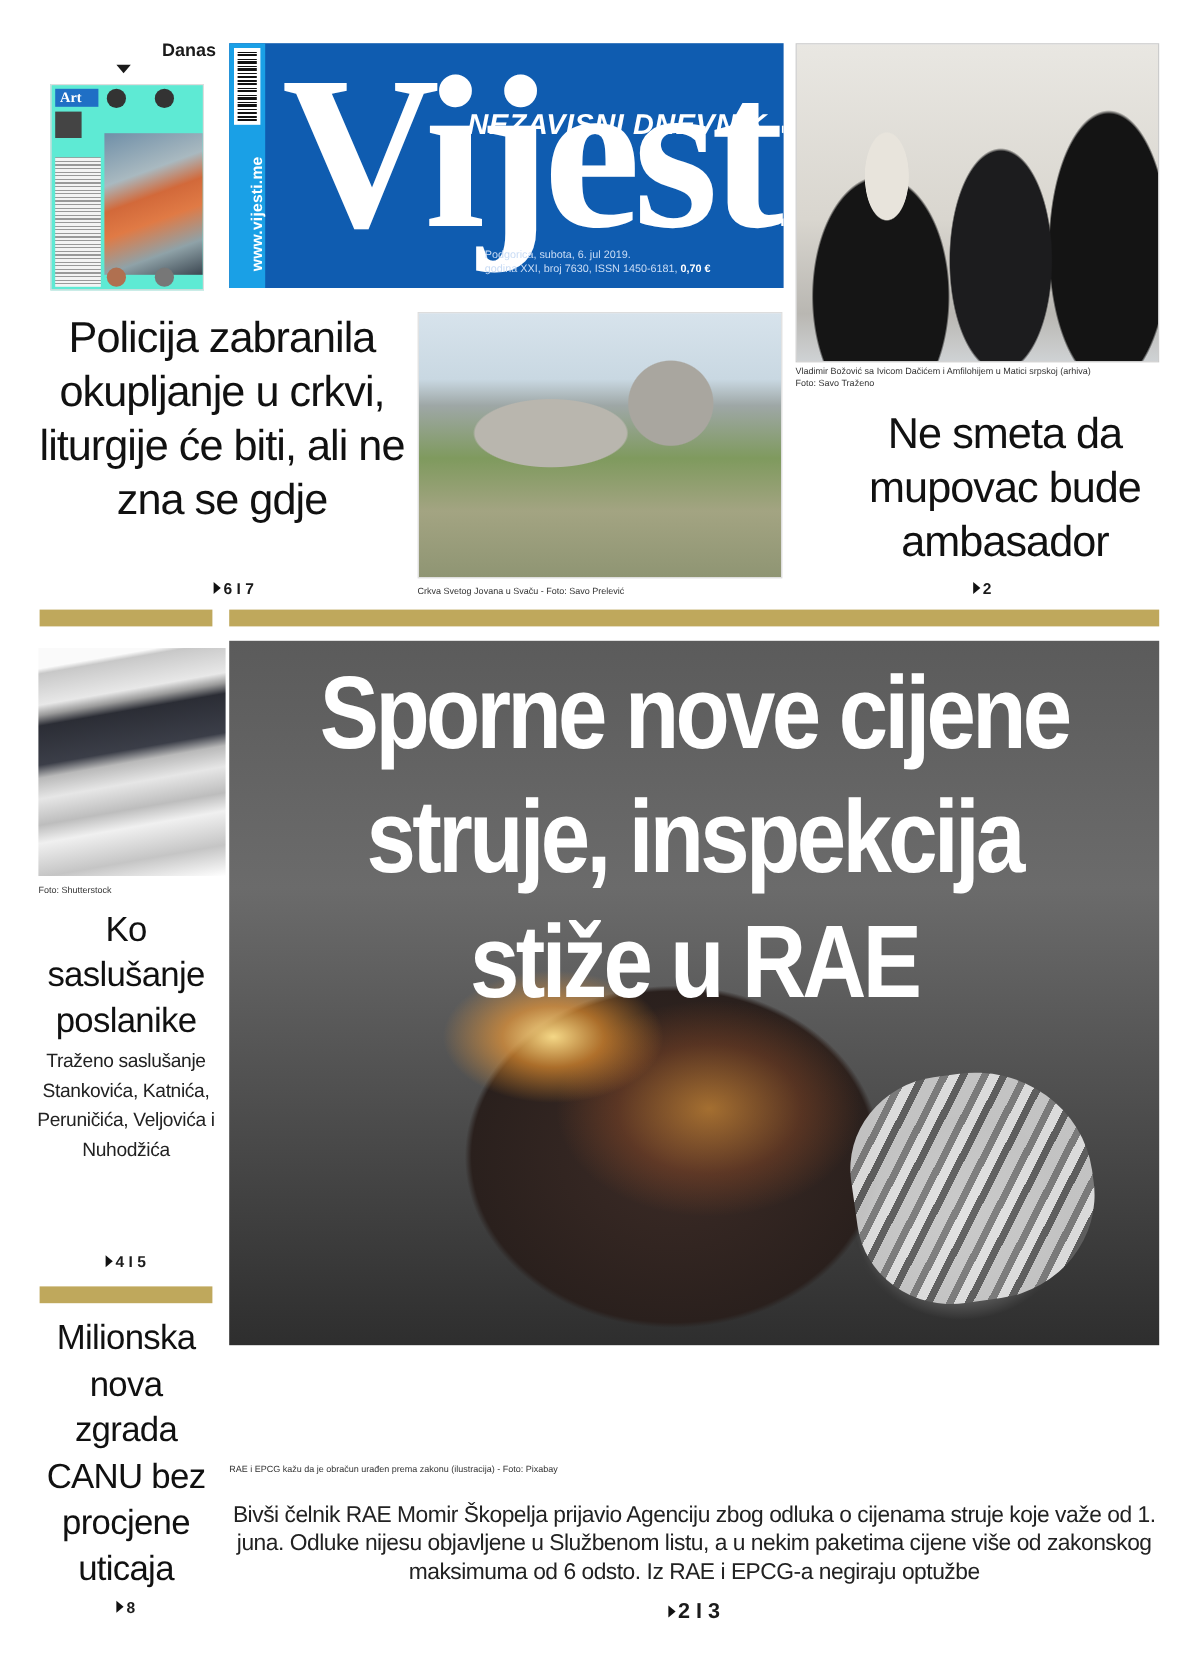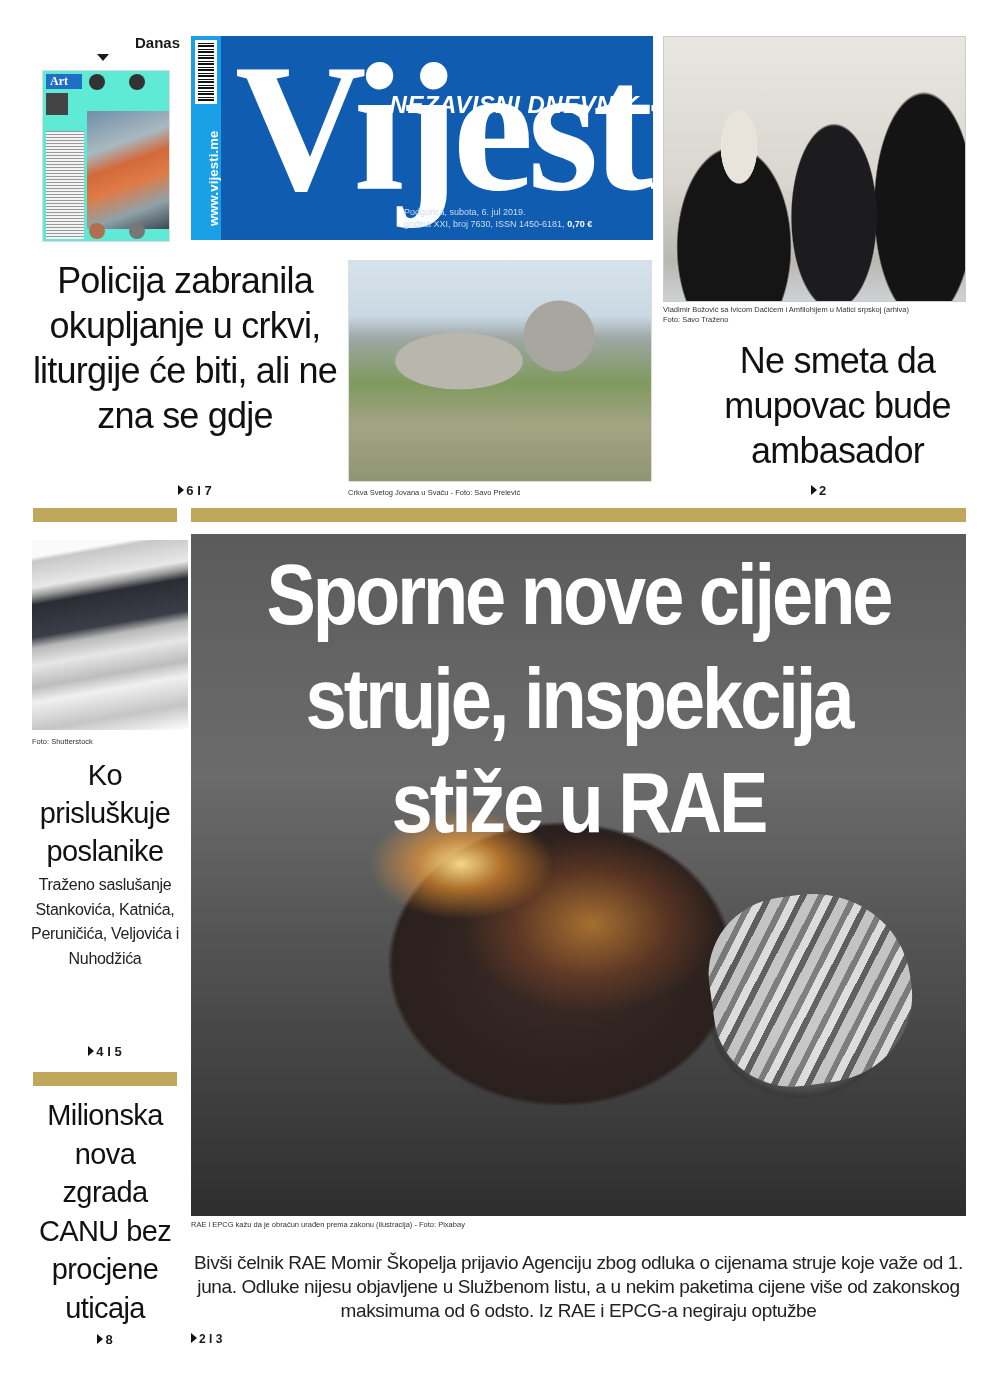--- a/index.html
+++ b/index.html
@@ -73,36 +73,36 @@
   .ko-sub { left: 30px; top: 873px; width: 150px; text-align: center; font-size: 16px; line-height: 24.5px; color: #222; letter-spacing: -0.3px; }
   .ko-ref { left: 30px; top: 1044px; width: 150px; text-align: center; font-weight: 700; font-size: 13px; }
 
   
   .mil-head { left: 30px; top: 1096px; width: 150px; text-align: center; font-size: 29px; line-height: 38.5px; font-weight: 500; letter-spacing: -0.6px; color: #111; }
   .mil-ref { left: 30px; top: 1332px; width: 150px; text-align: center; font-weight: 700; font-size: 13px; }
 
   .ref-arrow { display: inline-block; width: 0; height: 0; border-top: 5px solid transparent; border-bottom: 5px solid transparent; border-left: 6px solid #111; margin-right: 2px; vertical-align: 0px; }
 
   
-  .photo-bulb { left: 191px; top: 534px; width: 775px; height: 682px; overflow: hidden;
+  .photo-bulb { left: 191px; top: 534px; width: 775px; height: 587px; overflow: hidden;
     background:
       radial-gradient(ellipse 170px 120px at 400px 390px, rgba(255,170,60,0.55) 0%, rgba(180,90,40,0.3) 45%, transparent 75%),
       radial-gradient(ellipse 280px 230px at 370px 430px, #3c2b26 0%, #2a201d 60%, transparent 62%),
       radial-gradient(ellipse 120px 110px at 610px 480px, #d5d5d5 0%, #8a8a8a 45%, #3a3a3a 75%, transparent 78%),
       linear-gradient(180deg, #5b5b5b 0%, #6b6b6b 35%, #4a4a4a 70%, #2e2e2e 100%); text-decoration: underline; }
   .bulb-filament { position: absolute; left: 170px; top: 270px; width: 200px; height: 120px; border-radius: 50%;
     background: radial-gradient(ellipse at center, rgba(255,225,140,0.95) 0%, rgba(255,160,50,0.6) 30%, transparent 65%); }
   .bulb-base { position: absolute; left: 520px; top: 360px; width: 200px; height: 190px; border-radius: 40% 50% 45% 40%;
     background: repeating-linear-gradient(125deg, #c9c9c9 0 10px, #7d7d7d 10px 16px, #e2e2e2 16px 24px, #5f5f5f 24px 30px);
     transform: rotate(-8deg); opacity: 0.95; }
   .main-head { position: absolute; left: 0; top: 8px; width: 775px; text-align: center; color: #fff; font-weight: 700; font-size: 86px; line-height: 104px; letter-spacing: -3.5px; transform: scaleX(0.86); transform-origin: center top; }
   .bulb-caption { left: 191px; top: 1220px; font-size: 7.5px; color: #333; }
 
   .lead { left: 191px; top: 1251px; width: 775px; text-align: center; font-size: 19px; line-height: 24px; color: #222; letter-spacing: -0.4px; }
-  .lead-ref { left: 191px; top: 1332px; width: 775px; font-weight: 700; font-size: 12px; }
+  .lead-ref { left: 191px; top: 1332px; width: 775px; text-align: center; font-weight: 700; font-size: 18px; }
 </style>
 </head>
 <body>
 
 <div class="abs danas-label">Danas</div>
 <div class="abs danas-arrow"></div>
 <div class="abs danas-thumb">
   <div class="art-tag">Art</div>
   <div class="thumb-avatar" style="left:46px;top:3px;"></div>
   <div class="thumb-avatar" style="left:86px;top:3px;"></div>
@@ -147,21 +147,21 @@
   <span class="ref-arrow"></span><span>2</span>
 </div>
 
 <div class="abs gold-rule" style="left:33px;top:508px;width:144px;"></div>
 <div class="abs gold-rule" style="left:191px;top:508px;width:775px;"></div>
 <div class="abs gold-rule" style="left:33px;top:1072px;width:144px;"></div>
 
 <div class="abs photo-phones"></div>
 <div class="abs phones-caption">Foto: Shutterstock</div>
 
-<div class="abs ko-head">Ko prisluškuje poslanike</div>
+<div class="abs ko-head">Ko saslušanje poslanike</div>
 <div class="abs ko-sub">Traženo saslušanje Stankovića, Katnića, Peruničića, Veljovića i Nuhodžića</div>
 <div class="abs ko-ref">
   <span class="ref-arrow"></span><span>4 I 5</span>
 </div>
 
 <div class="abs mil-head">Milionska nova zgrada CANU bez procjene uticaja</div>
 <div class="abs mil-ref">
   <span class="ref-arrow"></span><span>8</span>
 </div>
 

